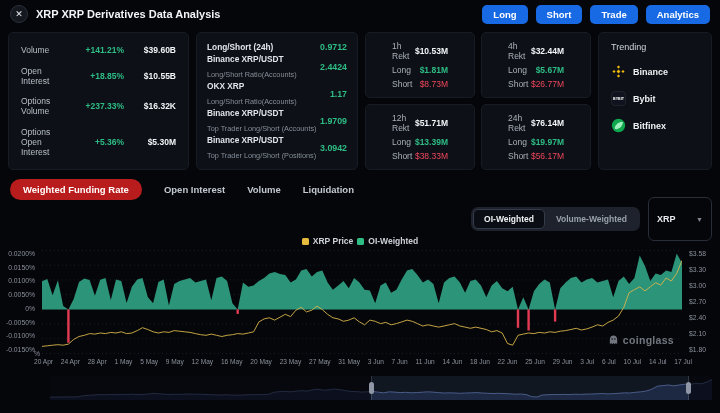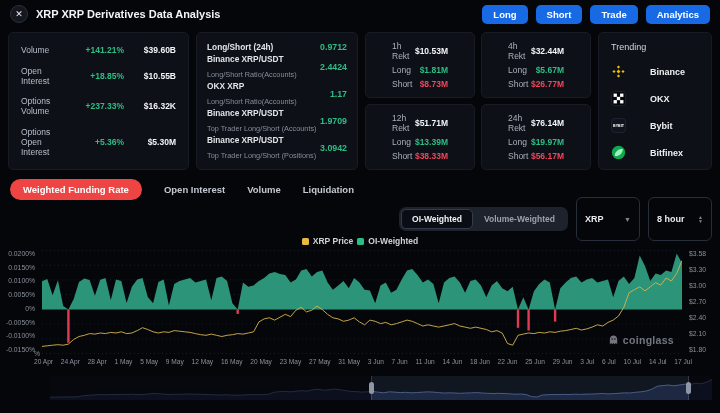--- a/index.html
+++ b/index.html
@@ -35,32 +35,32 @@
   .ratio-sub:empty{display:none}
   .ratio-value{font-size:8.8px;color:var(--green);font-weight:600}
 
   .rekt-grid{display:grid;grid-template-columns:1fr 1fr;grid-template-rows:1fr 1fr;gap:6px;width:226px;height:138px}
   .rekt-card{background:var(--panel);border:1px solid var(--panel-border);border-radius:5px;padding:8px 26px;
     display:flex;flex-direction:column;justify-content:space-between}
   .rekt-row{display:flex;justify-content:space-between;align-items:center;font-size:8.5px}
   .rekt-row .lbl{color:#aab0ba}
   .rekt-total{color:var(--txt);font-weight:700}
   .rekt-long{color:var(--green);font-weight:600}
-  .rekt-short{color:var(--red);font-weight:700}
+  .rekt-short{color:var(--red);font-weight:400}
 
   .trending-panel{flex:1;height:138px;padding:9px 12px}
   .trending-title{font-size:9px;color:#cfd4db}
-  .trend-item{display:flex;align-items:center;gap:24px;margin-top:12px;cursor:pointer}
+  .trend-item{display:flex;align-items:center;gap:7px;margin-top:12px;cursor:pointer}
   .trend-name{font-size:9px;font-weight:700;color:#eef0f3}
   .trend-ic{width:15px;height:15px;flex:0 0 15px}
 
   
   .tabs{display:flex;align-items:center;gap:22px;padding:9px 10px 0}
   .tab{font-size:9.5px;font-weight:700;color:#c3c8d1;padding:5px 0;cursor:pointer;white-space:nowrap}
-  .tab.active{background:#ef4444;color:#fff;padding:5px 13px;border-radius:13px}
+  .tab.active{background:#b91c1c;color:#fff;padding:5px 13px;border-radius:13px}
 
   
   .section-row{display:flex;align-items:center;padding:7px 8px 0 10px;height:31px}
   .section-title{font-size:15px;font-weight:700;color:var(--txt)}
   .controls{margin-left:auto;display:flex;gap:8px;align-items:center}
   .seg{display:flex;background:#1d222c;border-radius:7px;padding:2px}
   .seg-btn{font-size:8.5px;color:#9aa1ac;padding:4px 10px;border-radius:5px;font-weight:600;cursor:pointer;border:1px solid transparent}
   .seg-btn.active{background:#0a0d13;color:#f0f2f5;border:1px solid #353c49}
   .select{display:flex;align-items:center;justify-content:space-between;border:1px solid #272d39;border-radius:6px;
     padding:16px 8px;font-size:9px;color:#e8ebef;font-weight:600;cursor:pointer;min-width:64px}
@@ -234,31 +234,20 @@
   <div class="panel trending-panel">
     <div class="trending-title">Trending</div>
     <div class="trend-item">
       <svg class="trend-ic" viewBox="0 0 14 14">
         <path fill="#f0b90b" d="M7 5.2 8.8 7 7 8.8 5.2 7Z M7 1.3 8.5 2.8 7 4.3 5.5 2.8Z M7 9.7 8.5 11.2 7 12.7 5.5 11.2Z M2.8 5.5 4.3 7 2.8 8.5 1.3 7Z M11.2 5.5 12.7 7 11.2 8.5 9.7 7Z"></path>
       </svg>
       <span class="trend-name">Binance</span>
     </div>
     <div class="trend-item">
       <svg class="trend-ic" viewBox="0 0 14 14">
-        <rect x="0.5" y="0.5" width="13" height="13" rx="3" fill="#05060a" stroke="#2a2f38" stroke-width="0.6"></rect>
-        <rect x="2.4" y="2.4" width="3.1" height="3.1" fill="#fff"></rect>
-          <rect x="8.5" y="2.4" width="3.1" height="3.1" fill="#fff"></rect>
-        <rect x="5.45" y="5.45" width="3.1" height="3.1" fill="#fff"></rect>
-        <rect x="2.4" y="8.5" width="3.1" height="3.1" fill="#fff"></rect>
-          <rect x="8.5" y="8.5" width="3.1" height="3.1" fill="#fff"></rect>
-      </svg>
-      <span class="trend-name">OKX</span>
-    </div>
-    <div class="trend-item">
-      <svg class="trend-ic" viewBox="0 0 14 14">
         <rect x="0.5" y="0.5" width="13" height="13" rx="3" fill="#10131d" stroke="#2a2f38" stroke-width="0.6"></rect>
         <text x="7" y="8.6" text-anchor="middle" font-size="3.4" font-weight="bold" fill="#ffffff">BYBIT</text>
         <rect x="9.2" y="4" width="2" height="2.4" fill="#f7a600" opacity="0"></rect>
       </svg>
       <span class="trend-name">Bybit</span>
     </div>
     <div class="trend-item">
       <svg class="trend-ic" viewBox="0 0 14 14">
         <circle cx="7" cy="7" r="6.2" fill="#0fa84e"></circle>
         <path d="M3.4 9.4 C4.6 4.6 8.6 3.4 11.2 3.8 C10.6 8.6 6.8 11 3.8 10.3 Z" fill="#9ef0bd"></path>
@@ -277,27 +266,20 @@
 
 <div class="section-row">
   <div class="controls">
     <div class="seg">
       <div class="seg-btn active">OI-Weighted</div>
       <div class="seg-btn">Volume-Weighted</div>
     </div>
     <div class="select">
       <span>XRP</span>
       <span class="chev">▼</span>
-    </div>
-    <div class="select">
-      <span>8 hour</span>
-      <span class="spin">
-          <span>▲</span>
-          <span>▼</span>
-        </span>
     </div>
   </div>
 </div>
 
 <div class="legend">
   <div class="legend-item">
     <span class="legend-swatch" style="background: rgb(231, 185, 60);"></span>
     <span>XRP Price</span>
   </div>
   <div class="legend-item">

